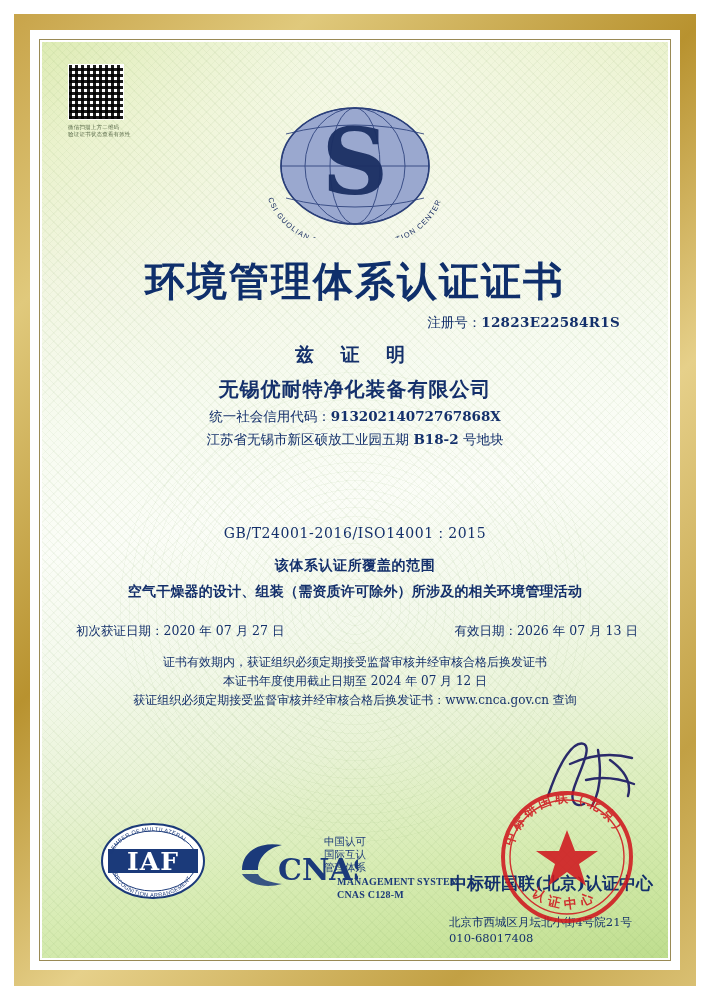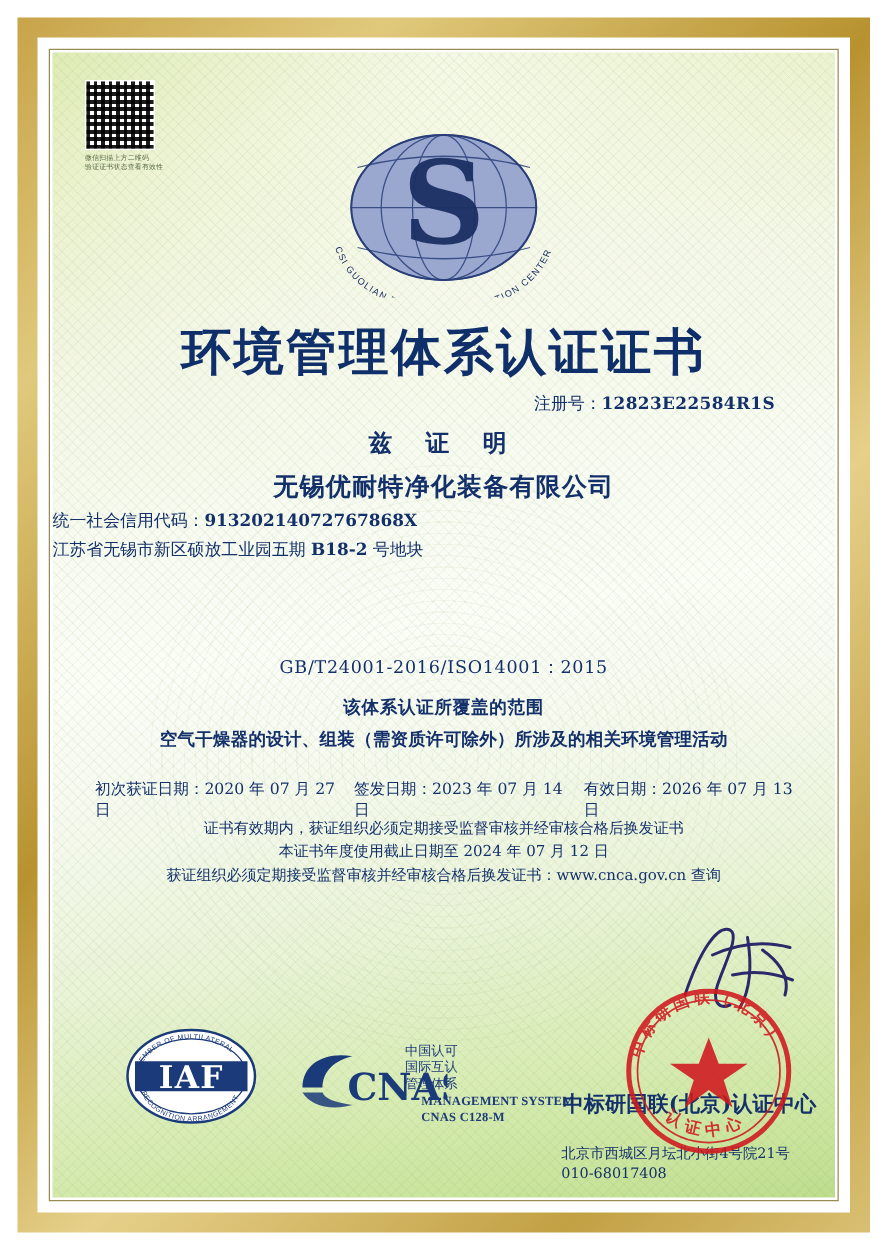--- a/index.html
+++ b/index.html
@@ -126,20 +126,21 @@
   }
   .company {
     position:absolute; left:0; right:0; top:334px;
     text-align:center;
     font-family:"DejaVu Serif", serif;
     font-size:20px; font-weight:bold; color:#14306b;
     letter-spacing:1px;
   }
   .credit-line, .addr-line {
     position:absolute; left:0; right:0;
+    text-align:center;
     font-family:"DejaVu Serif", serif;
     font-size:13.5px; color:#14306b;
   }
   .credit-line { top:366px; }
   .addr-line { top:389px; }
   .credit-line b, .addr-line b { font-weight:bold; }
 
   .sys-conform {
     position:absolute; left:0; right:0; top:449px;
     text-align:center; font-family:"DejaVu Serif", serif;
@@ -260,23 +261,20 @@
               <span>江苏省无锡市新区硕放工业园五期 </span><b>B18-2</b><span> 号地块</span>
             </div>
 
             <div class="std">GB/T24001-2016/ISO14001：2015</div>
             <div class="scope-label">该体系认证所覆盖的范围</div>
             <div class="scope-text">空气干燥器的设计、组装（需资质许可除外）所涉及的相关环境管理活动</div>
 
             <div class="dates">
               <div>
                 <span>初次获证日期：</span><span>2020 年 07 月 27 日</span>
-              </div>
-              <div>
-                <span>签发日期：</span><span>2023 年 07 月 14 日</span>
               </div>
               <div>
                 <span>有效日期：</span><span>2026 年 07 月 13 日</span>
               </div>
             </div>
 
             <div class="notes">
               <div>证书有效期内，获证组织必须定期接受监督审核并经审核合格后换发证书</div>
               <div>本证书年度使用截止日期至 2024 年 07 月 12 日</div>
               <div>获证组织必须定期接受监督审核并经审核合格后换发证书：www.cnca.gov.cn 查询</div>

